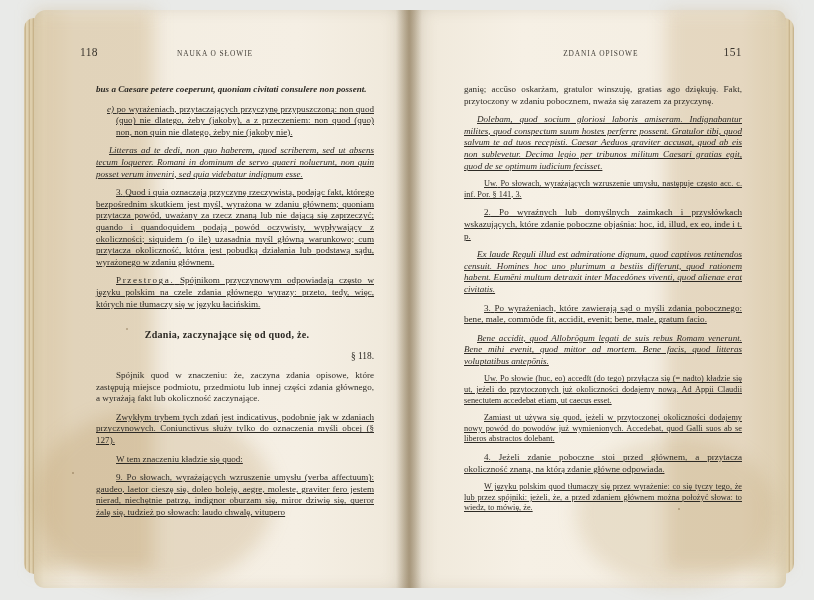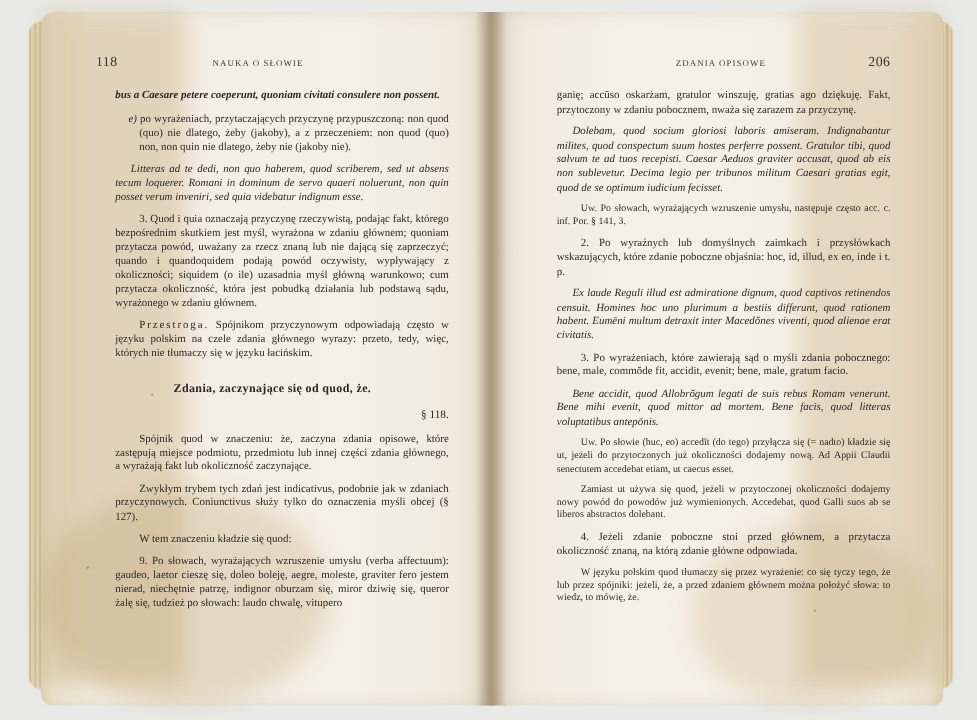--- a/index.html
+++ b/index.html
@@ -105,21 +105,21 @@
   }
   .page.right .content { left: 38px; right: 44px; }
 
   .running-head {
     display: flex;
     align-items: baseline;
     font-size: 7.4px;
     letter-spacing: .9px;
     color: #46423b;
     height: 14px;
-    margin-bottom: 14px;
+    margin-bottom: 24px;
   }
   .page.left  .running-head { justify-content: flex-start; }
   .folio {
     font-size: 11.5px;
     letter-spacing: .4px;
     color: #3a352e;
   }
   .head-title {
     flex: 1;
     text-align: center;
@@ -129,21 +129,21 @@
 
   p {
     margin: 0 0 0 16px;
     font-size: 9.1px;
     line-height: 11.6px;
     color: #2d2a25;
     text-align: justify;
     text-justify: inter-word;
     hyphens: none;
   }
-  p + p { margin-top: 7px; }
+  p + p { margin-top: 7px; text-decoration: underline; }
   .ind2  { text-indent: 20px; }
   .noind { text-indent: 0; }
 
   .lat   { font-style: italic; font-weight: bold; color: #2b2823; }
   .sp    { letter-spacing: 1.6px; }
   .bq {
     font-style: italic;
     text-indent: 13px;
   }
   .hang {
@@ -220,21 +220,21 @@
 
     <div class="page right">
       <div class="stain s3"></div>
       <div class="stain s4"></div>
       <div class="speck" style="left:268px;top:498px;"></div>
 
       <div class="content">
 
         <div class="running-head">
           <span class="head-title">ZDANIA OPISOWE</span>
-          <span class="folio">206</span>
+          <span class="folio">151</span>
         </div>
 
         <p class="noind">ganię; accūso oskarżam, gratulor winszuję, gratias ago dziękuję. Fakt, przytoczony w zdaniu pobocznem, nważa się zarazem za przyczynę.</p>
 
         <p class="bq">Dolebam, quod socium gloriosi laboris amiseram. Indignabantur milites, quod conspectum suum hostes perferre possent. Gratulor tibi, quod salvum te ad tuos recepisti. Caesar Aeduos graviter accusat, quod ab eis non sublevetur. Decima legio per tribunos militum Caesari gratias egit, quod de se optimum iudicium fecisset.</p>
 
         <p class="ind2 small"><span>Uw.</span>
           <span>Po słowach, wyrażających wzruszenie umysłu, następuje często acc. c. inf. Por. § 141, 3.</span></p>
 
         <p class="ind2"><span>2.</span>

